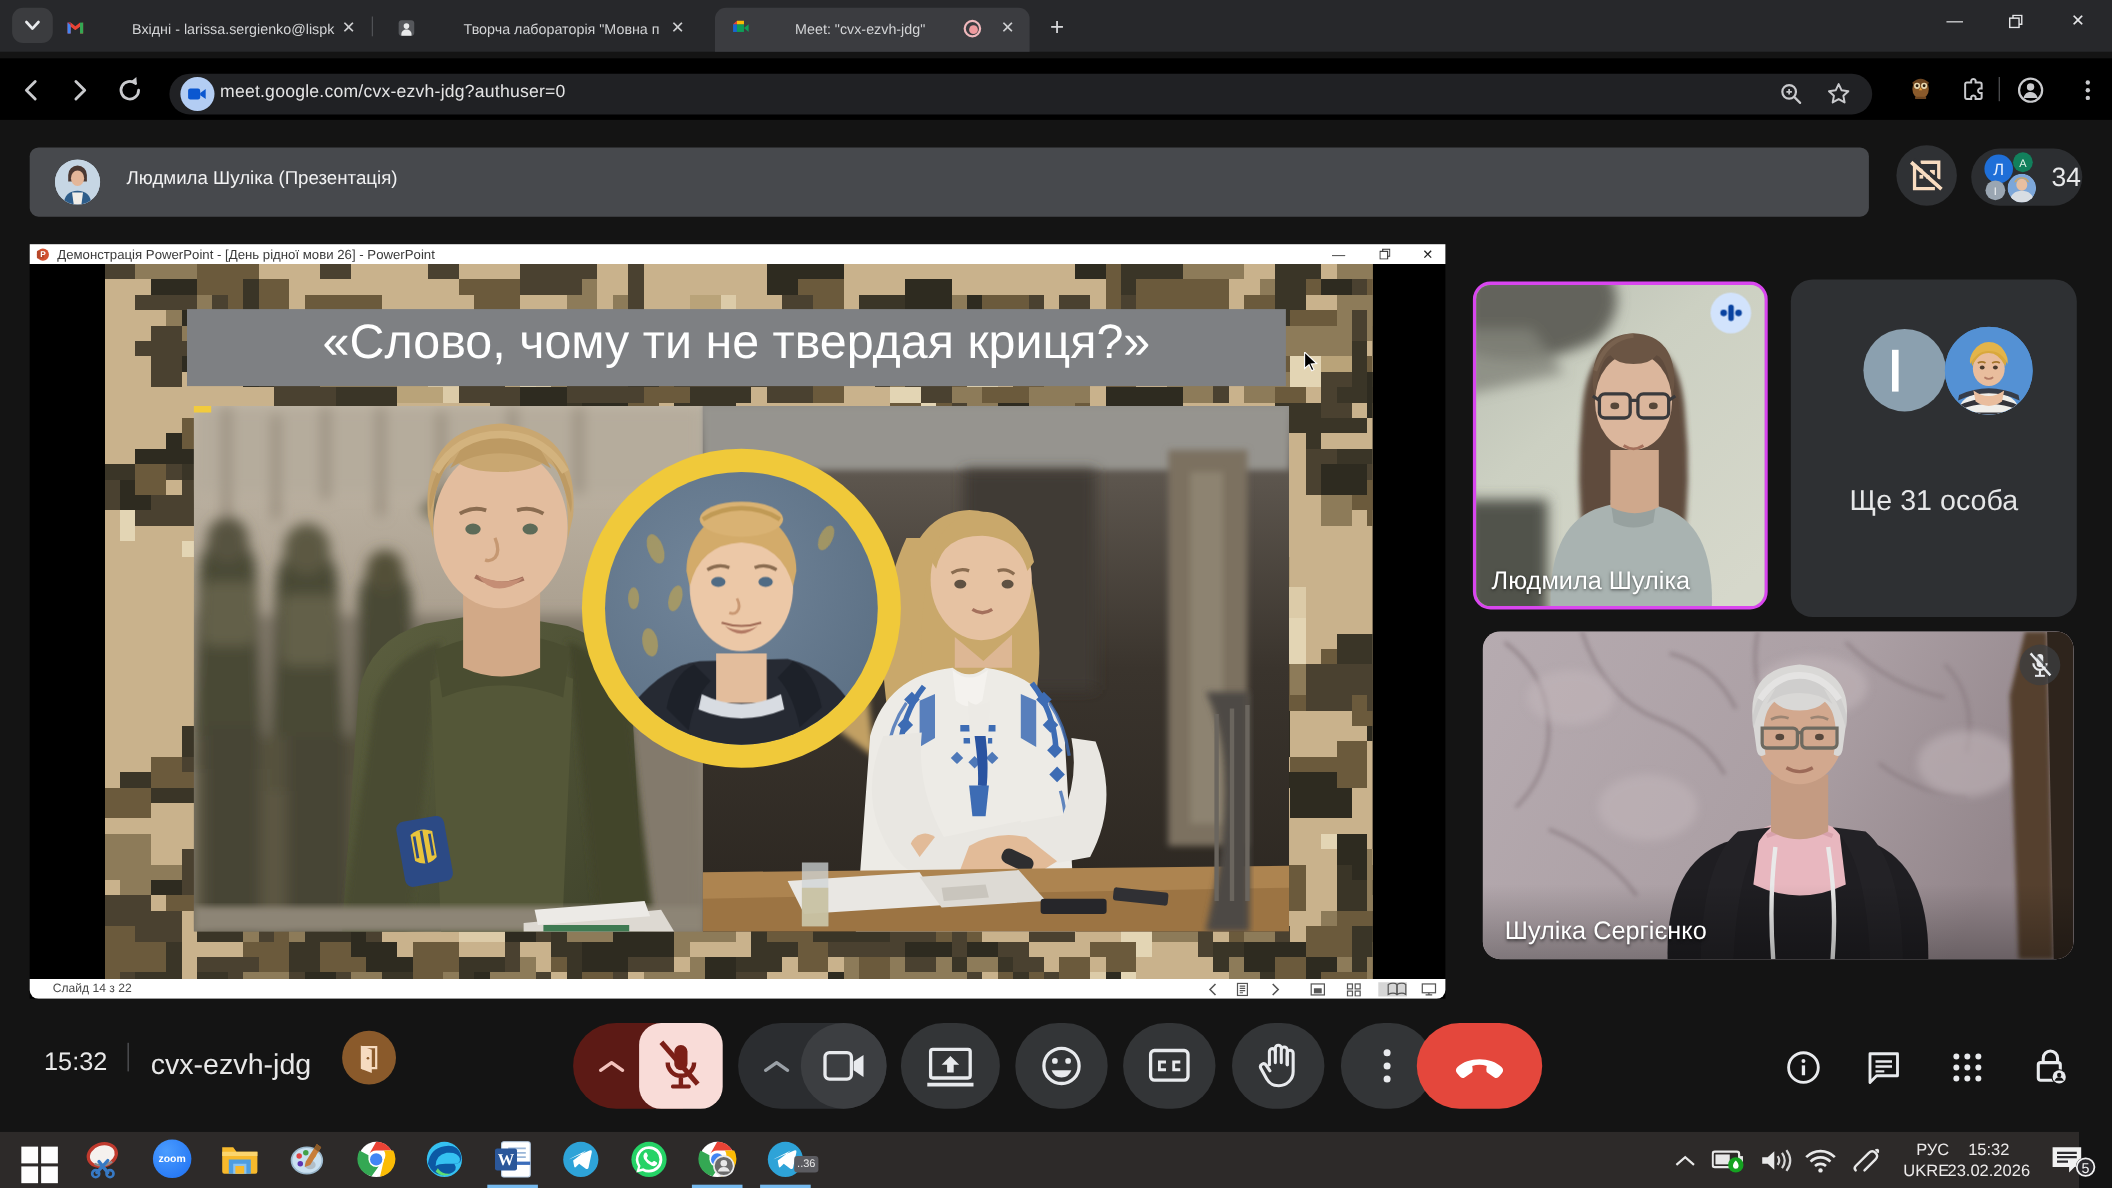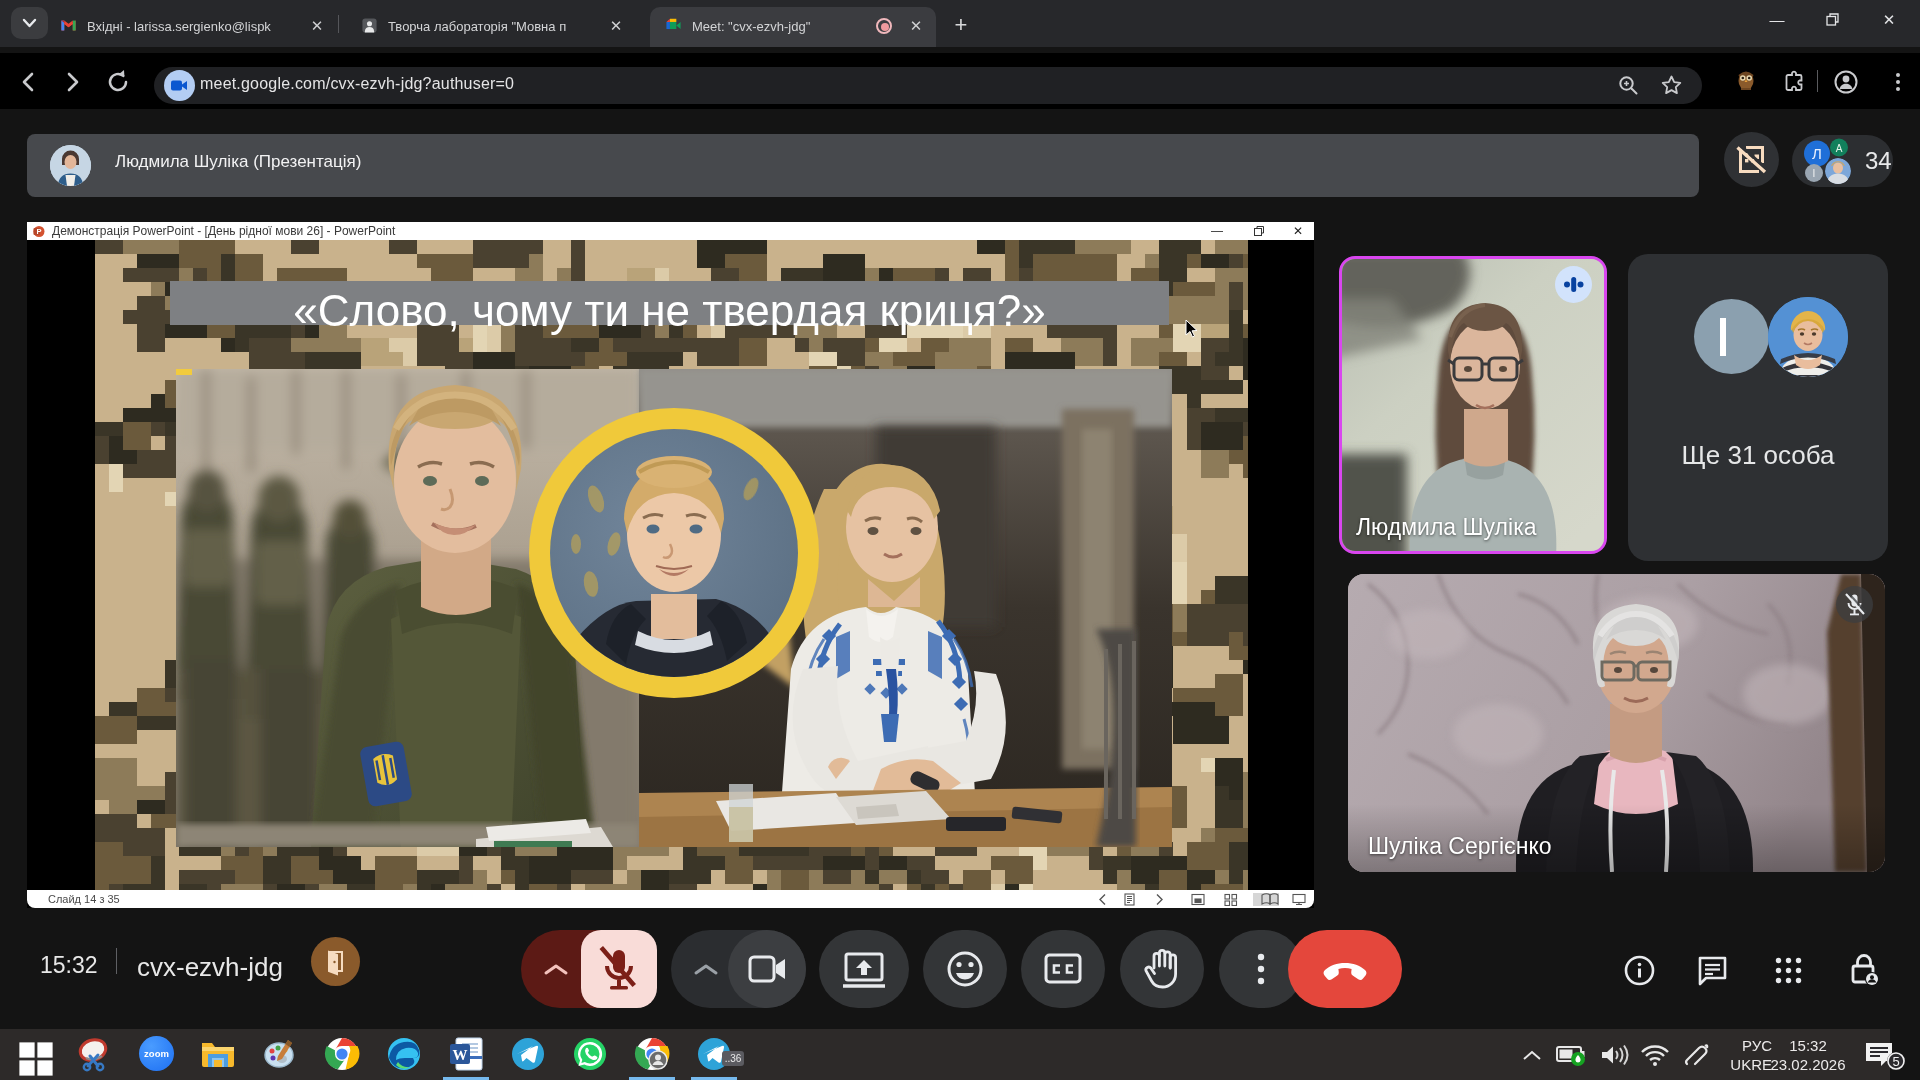--- a/index.html
+++ b/index.html
@@ -3,21 +3,21 @@
 <meta charset="utf-8">
 <style>
 * { margin:0; padding:0; box-sizing:border-box; }
 html,body { width:1920px; height:1080px; overflow:hidden; background:#000; font-family:"Liberation Sans", sans-serif; }
 #stage { position:relative; width:1920px; height:1080px; background:#141414; }
 
 
 #tabstrip { position:absolute; left:0; top:0; width:1920px; height:47px; background:#27282b; }
 #tabsearch { position:absolute; left:11px; top:7px; width:37px; height:32px; border-radius:10px; background:#3b3c3f; }
 .tab { position:absolute; top:7px; height:40px; color:#d3d4d6; font-size:13px; }
-.tab .title { position:absolute; left:42px; top:12px; white-space:nowrap; overflow:hidden; }
+.tab .title { position:absolute; left:42px; top:12px; white-space:nowrap; overflow:hidden;text-align:center; }
 .tab .fav { position:absolute; left:15px; top:10px; width:17px; height:17px; }
 .tab .x { position:absolute; top:11px; width:16px; height:16px; color:#cfd0d2; font-size:15px; line-height:16px; text-align:center; }
 #tab3 { background:#3b3c40; border-radius:10px 10px 0 0; height:40px; }
 .tabdiv { position:absolute; top:15px; width:1px; height:18px; background:#55565a; }
 #newtab { position:absolute; left:948px; top:12px; width:26px; height:26px; color:#d8d9db; font-size:22px; line-height:25px; text-align:center; }
 .winctl { position:absolute; top:0; width:46px; height:40px; color:#e4e5e7; text-align:center; line-height:40px; font-size:15px; }
 
 
 #toolbar { position:absolute; left:0; top:53px; width:1920px; height:56px; background:#000000; }
 #omnibox { position:absolute; left:154px; top:14px; width:1548px; height:37px; border-radius:19px; background:#202124; }
@@ -30,21 +30,21 @@
 #hdravatar { position:absolute; left:23px; top:11px; width:41px; height:41px; border-radius:50%; overflow:hidden; background:#c6d6e4; }
 #hdrname { position:absolute; left:88px; top:18px; font-size:17px; color:#f2f2f3; }
 #stoppresent { position:absolute; left:1724px; top:132px; width:55px; height:55px; border-radius:50%; background:#2f3134; }
 #countpill { position:absolute; left:1792px; top:135px; width:101px; height:52px; border-radius:26px; background:#2c2e31; }
 
 
 #pptwin { position:absolute; left:27px; top:222px; width:1287px; height:686px; background:#000; }
 #ppttitle { position:absolute; left:0; top:0; width:1287px; height:18px; background:#fff; font-size:12px; color:#3a3a3a; }
 #pptstatus { position:absolute; left:0; top:668px; width:1287px; height:18px; background:#fff; border-radius:0 0 8px 8px; font-size:11px; color:#4a4a4a; }
 #slide { position:absolute; left:68px; top:18px; width:1153px; height:650px; overflow:hidden; }
-#titleband { position:absolute; left:75px; top:41px; width:999px; height:44px; background:#7e8083; }
+#titleband { position:absolute; left:75px; top:41px; width:999px; height:70px; background:#7e8083; }
 #titleband span { display:block; text-align:center; font-size:44px; color:#fff; line-height:60px; font-family:"Liberation Sans",sans-serif; }
 #collage { position:absolute; left:81px; top:129px; width:996px; height:478px; overflow:hidden; }
 
 
 #tile1 { position:absolute; left:1339px; top:256px; width:268px; height:298px; border-radius:16px; border:3px solid #d946ef; background:#b9beae; overflow:hidden; }
 #tile2 { position:absolute; left:1628px; top:254px; width:260px; height:307px; border-radius:20px; background:#2e3033; overflow:hidden; }
 #tile3 { position:absolute; left:1348px; top:574px; width:537px; height:298px; border-radius:16px; background:#b0a5aa; overflow:hidden; }
 .namelabel { position:absolute; color:#fff; font-size:23px; text-shadow:0 1px 3px rgba(0,0,0,.6); }
 
 
@@ -1367,21 +1367,21 @@
 <path d="M462 262 q36 18 72 0 l3 14 q-39 16-78 0z" fill="#d8dce2"></path>
 </g>
 </g>
 </svg>
 </div>
       <svg style="position:absolute;left:1090px;top:80px;" width="14" height="20" viewBox="0 0 14 20">
           <path d="M1 0 L1 15 L5 11.5 L7.5 17 L9.5 16 L7 10.8 L12 10.5 Z" fill="#000" stroke="#fff" stroke-width="1"></path>
         </svg>
     </div>
     <div id="pptstatus">
-      <span style="position:absolute;left:21px;top:3px;">Слайд 14 з 35</span>
+      <span style="position:absolute;left:21px;top:3px;">Слайд 14 з 22</span>
       <svg style="position:absolute;left:1070px;top:3px;" width="250" height="13" viewBox="0 0 250 13">
         <g stroke="#555" fill="none" stroke-width="1.4">
             <path d="M8 1.5 L3 6.5 l5 5"></path>
             <path d="M60 1.5 l5 5 -5 5"></path>
           </g>
         <g stroke="#555" fill="none" stroke-width="1.1">
           <rect x="28" y="1" width="9" height="11"></rect>
             <path d="M30 3.5 h5 M30 5.5 h5 M30 7.5 h5 M30 9.5 h3"></path>
           <rect x="95" y="1.5" width="12" height="10"></rect>
             <rect x="98" y="6" width="6" height="3.5" fill="#555"></rect>

